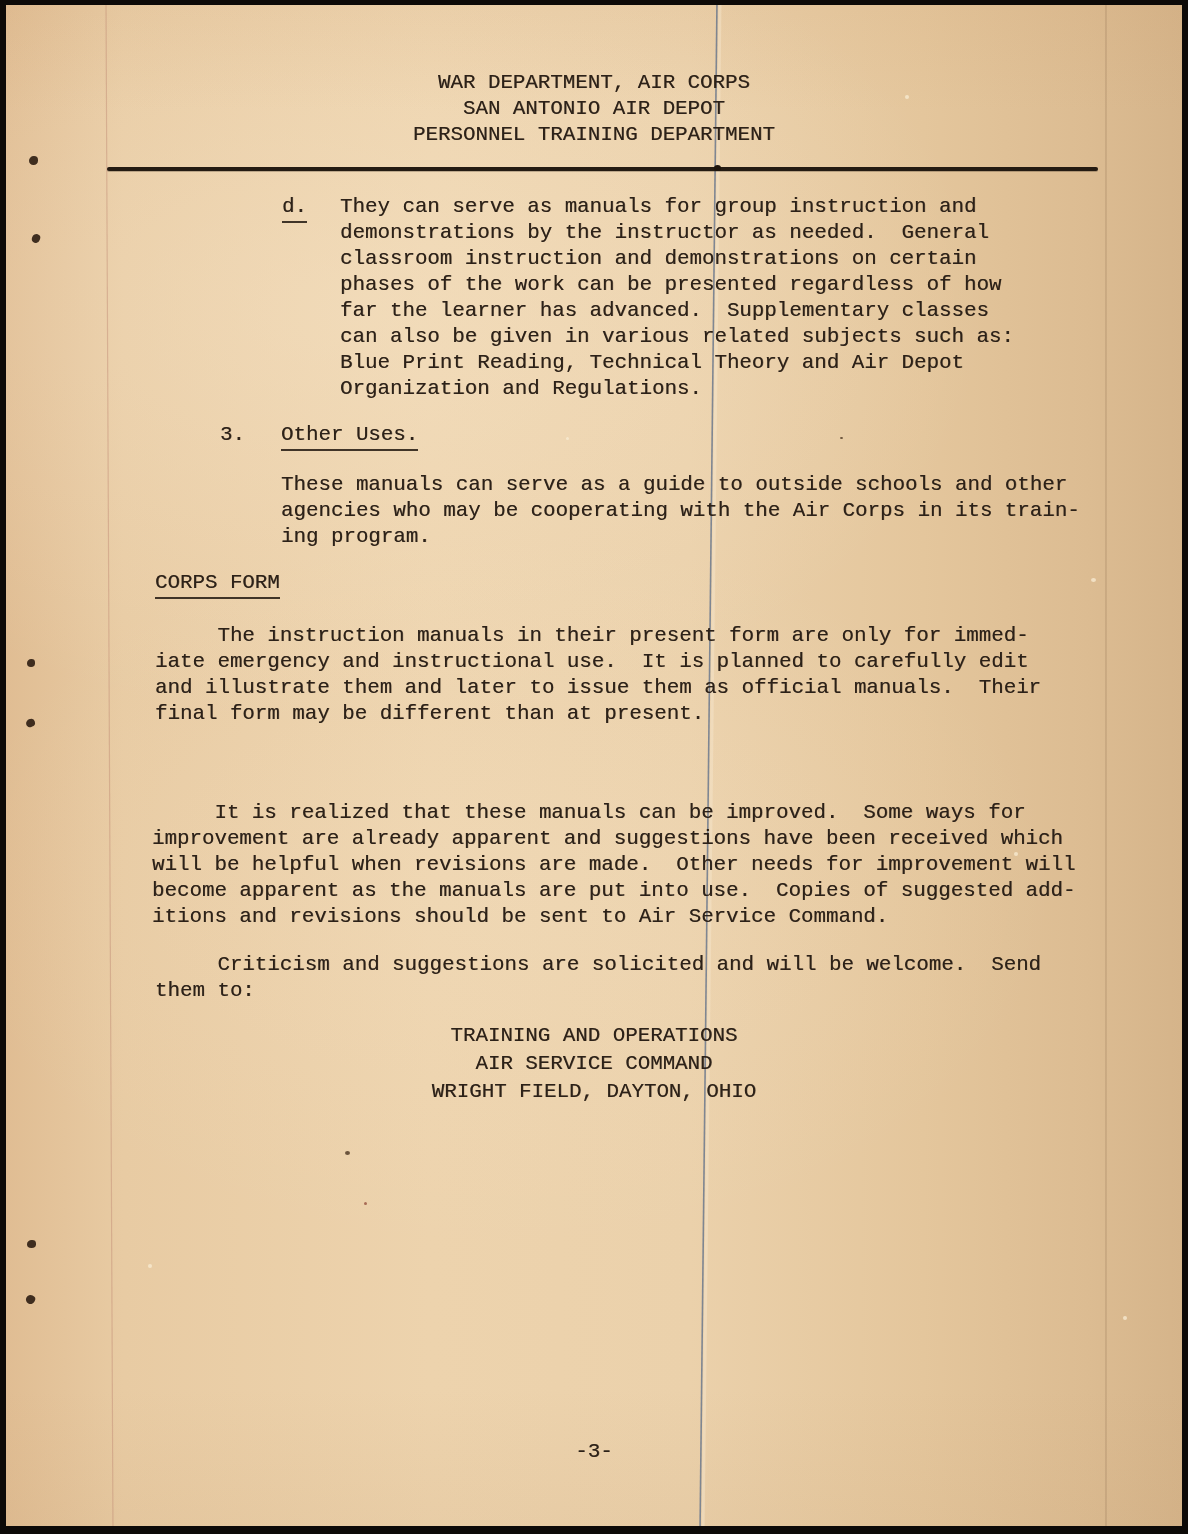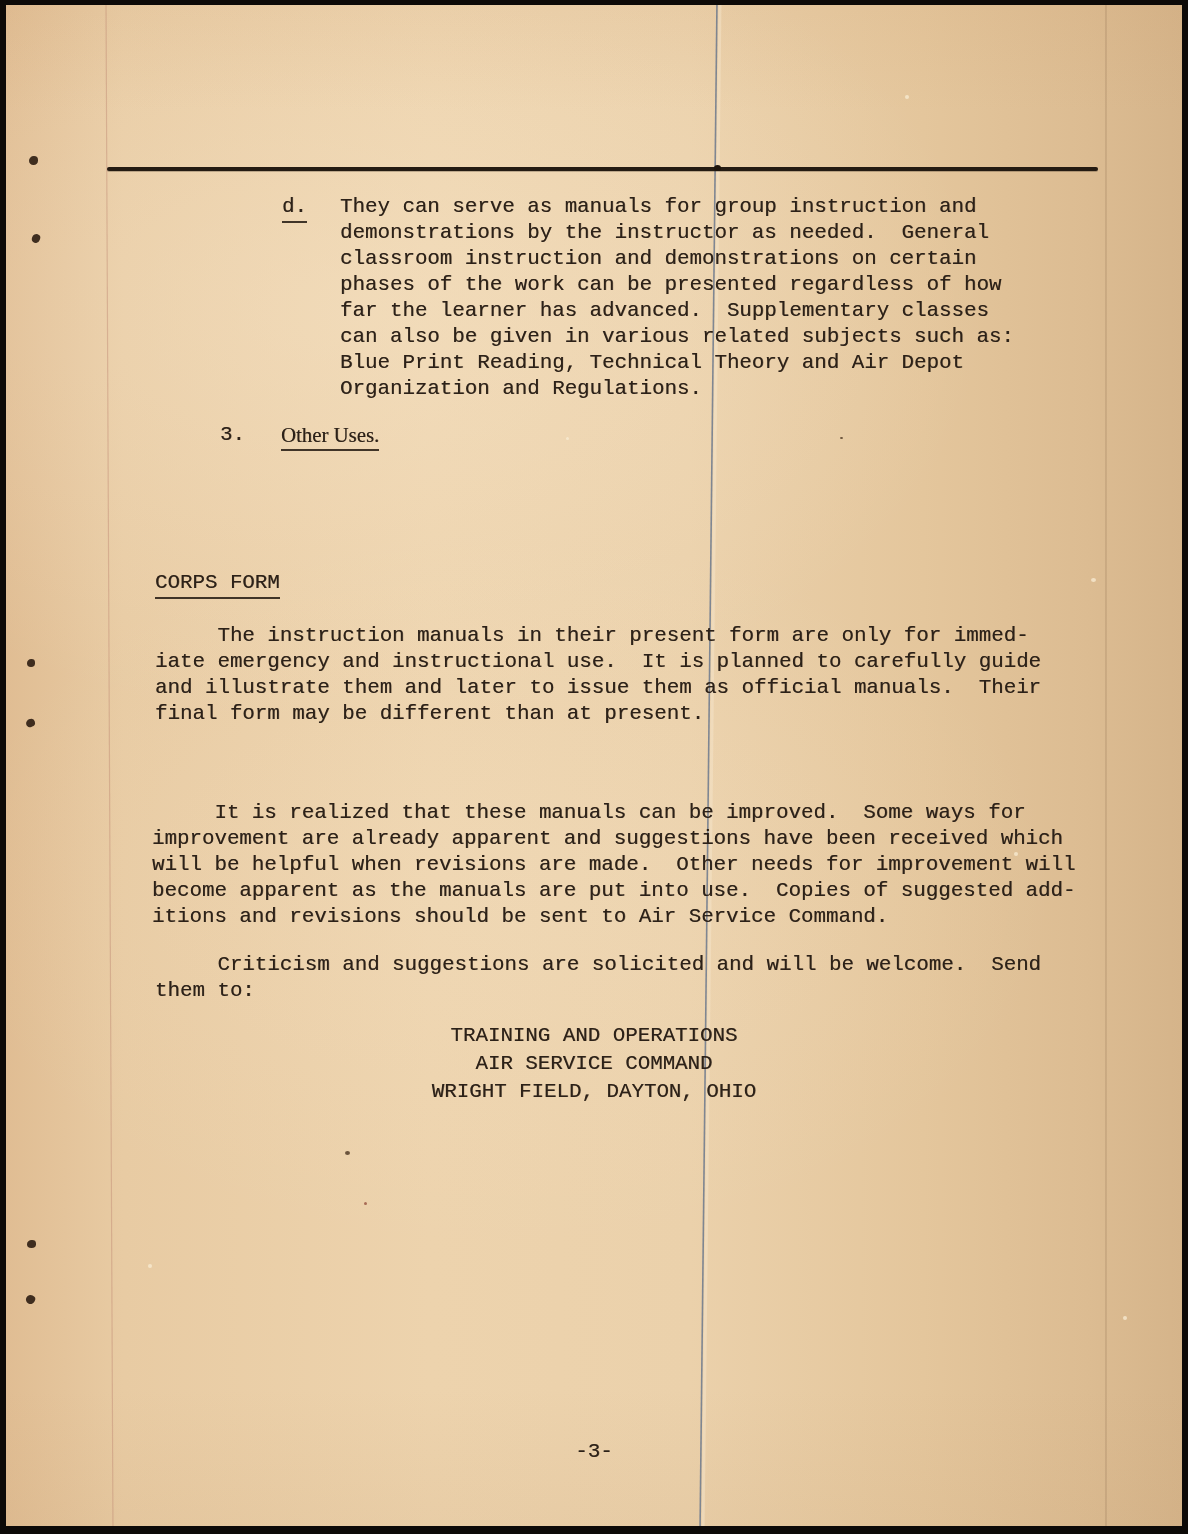--- a/index.html
+++ b/index.html
@@ -94,40 +94,46 @@
   <div class="speck red" style="left:364px; top:1202px; width:3px; height:3px;"></div>
   <div class="speck light" style="left:905px; top:95px;  width:4px; height:4px;"></div>
   <div class="speck light" style="left:1091px; top:578px; width:5px; height:4px;"></div>
   <div class="speck light" style="left:1014px; top:852px; width:4px; height:4px;"></div>
   <div class="speck light" style="left:1123px; top:1316px; width:4px; height:4px;"></div>
   <div class="speck light" style="left:148px; top:1264px; width:4px; height:4px;"></div>
 
   <div class="speck dark" style="left:840px; top:437px; width:3px; height:2px;"></div>
   <div class="speck light" style="left:566px; top:437px; width:3px; height:3px;"></div>
 
+  <div class="mono center" style="top:70px;">WAR DEPARTMENT, AIR CORPS
+SAN ANTONIO AIR DEPOT
+PERSONNEL TRAINING DEPARTMENT</div>
 
   <div class="rule"></div>
   <div class="inkblob"></div>
 
   <div class="mono" style="left:282px; top:194px;"><span class="u">d.</span></div>
   <div class="mono" style="left:340px; top:194px;">They can serve as manuals for group instruction and
 demonstrations by the instructor as needed.  General
 classroom instruction and demonstrations on certain
 phases of the work can be presented regardless of how
 far the learner has advanced.  Supplementary classes
 can also be given in various related subjects such as:
 Blue Print Reading, Technical Theory and Air Depot
 Organization and Regulations.</div>
 
   <div class="mono" style="left:220px; top:422px;">3.</div>
-  <div class="mono" style="left:281px; top:422px;font-family:Liberation Serif, serif;"><span class="u">Other Uses.</span></div>
+  <div class="mono" style="left:281px; top:422px;"><span class="u">Other Uses.</span></div>
+  <div class="mono" style="left:281px; top:472px;">These manuals can serve as a guide to outside schools and other
+agencies who may be cooperating with the Air Corps in its train-
+ing program.</div>
 
   <div class="mono" style="left:155px; top:570px;"><span class="u">CORPS FORM</span></div>
   <div class="mono" style="left:155px; top:623px;">     The instruction manuals in their present form are only for immed-
-iate emergency and instructional use.  It is planned to carefully guide
+iate emergency and instructional use.  It is planned to carefully edit
 and illustrate them and later to issue them as official manuals.  Their
 final form may be different than at present.</div>
 
   <div class="mono" style="left:152px; top:800px;">     It is realized that these manuals can be improved.  Some ways for
 improvement are already apparent and suggestions have been received which
 will be helpful when revisions are made.  Other needs for improvement will
 become apparent as the manuals are put into use.  Copies of suggested add-
 itions and revisions should be sent to Air Service Command.</div>
   <div class="mono" style="left:155px; top:952px;">     Criticism and suggestions are solicited and will be welcome.  Send
 them to:</div>

